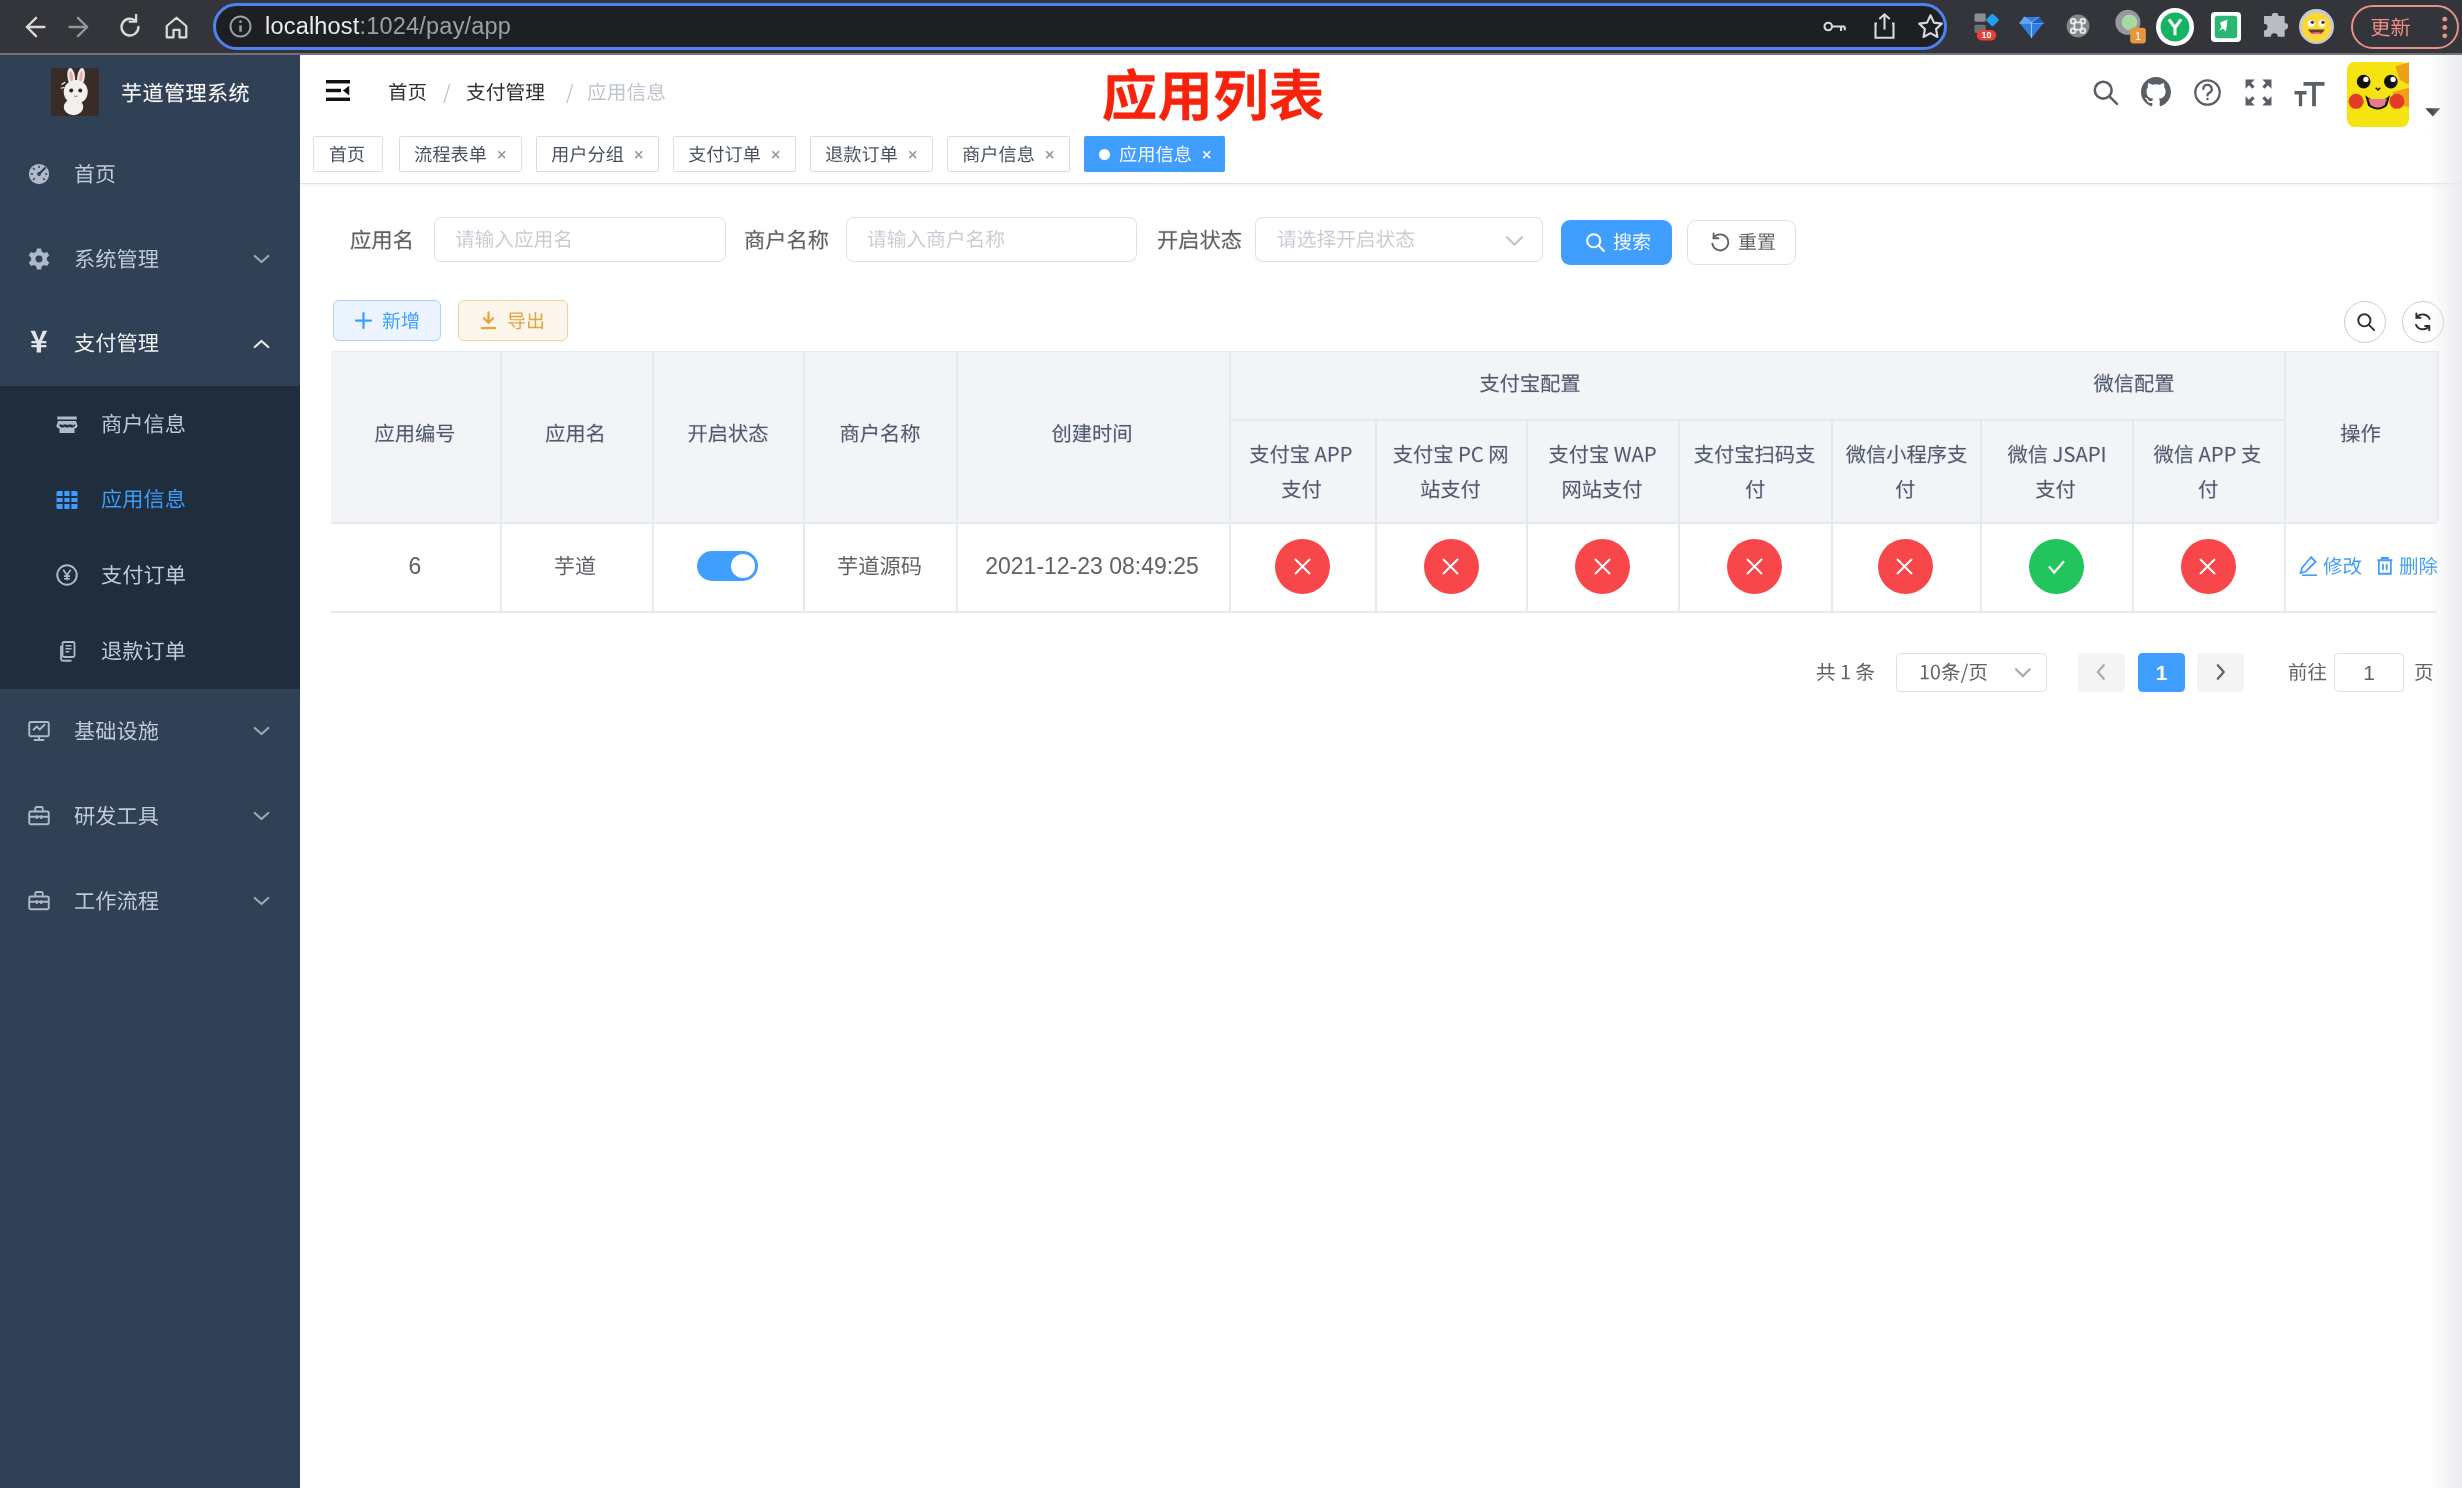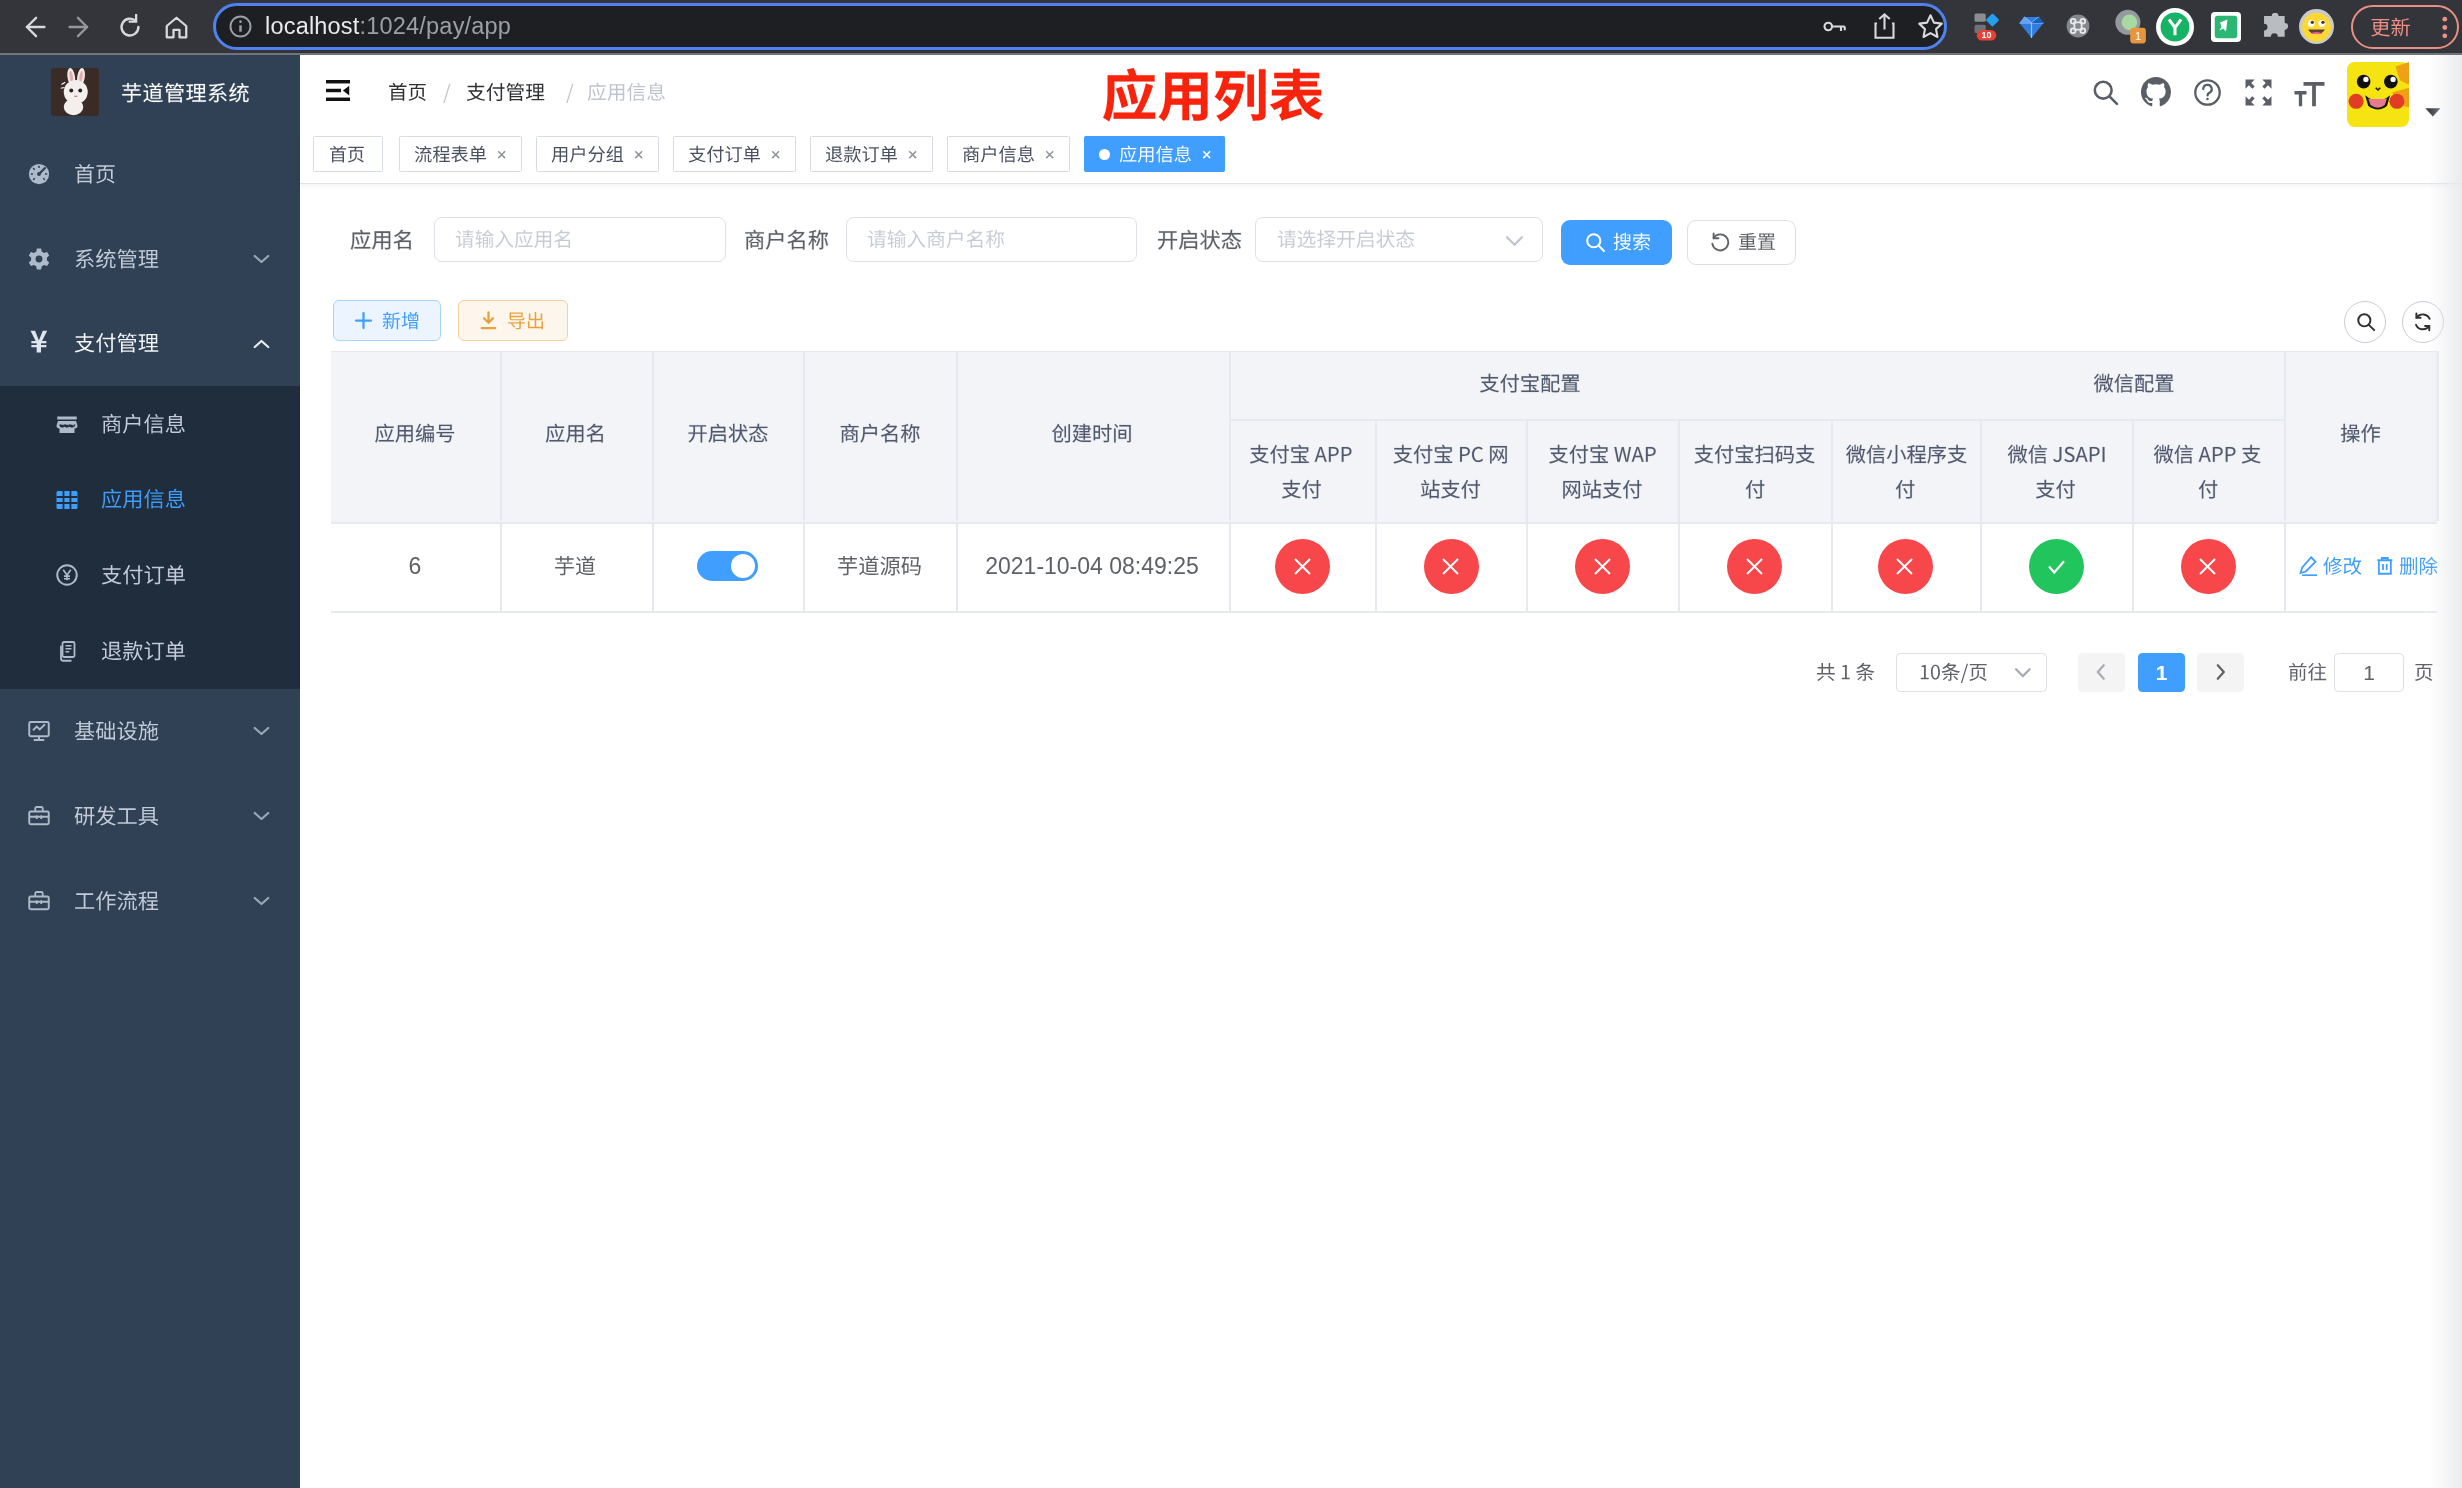--- a/index.html
+++ b/index.html
@@ -981,21 +981,21 @@
     <div style="position:absolute;left:837px;top:555px;">
       <svg width="85" height="26" viewBox="0 0 112 34" style="display:block;overflow:visible">
         <g fill="#5e6266" transform="translate(0,24.6) scale(0.02800,-0.02800)">
           <use href="#g828B" x="0"></use>
           <use href="#g9053" x="1000"></use>
           <use href="#g6E90" x="2000"></use>
           <use href="#g7801" x="3000"></use>
         </g>
       </svg>
     </div>
-    <div style="position:absolute;left:1092px;top:566px;font-size:23px;color:#5e6266;transform:translate(-50%,-50%);white-space:nowrap">2021-10-04 08:49:25</div>
+    <div style="position:absolute;left:1092px;top:566px;font-size:23px;color:#5e6266;transform:translate(-50%,-50%);white-space:nowrap">2021-12-23 08:49:25</div>
     <div style="position:absolute;left:1275px;top:539px;width:55px;height:55px;border-radius:50%;background:#f8474b"></div>
     <svg style="position:absolute;left:1289px;top:553px" width="27" height="27" viewBox="0 0 36 36" stroke="#fff" stroke-width="2.6">
       <path d="M8 8 L28 28 M28 8 L8 28"></path>
     </svg>
     <div style="position:absolute;left:1424px;top:539px;width:55px;height:55px;border-radius:50%;background:#f8474b"></div>
     <svg style="position:absolute;left:1437px;top:553px" width="27" height="27" viewBox="0 0 36 36" stroke="#fff" stroke-width="2.6">
       <path d="M8 8 L28 28 M28 8 L8 28"></path>
     </svg>
     <div style="position:absolute;left:1575px;top:539px;width:55px;height:55px;border-radius:50%;background:#f8474b"></div>
     <svg style="position:absolute;left:1589px;top:553px" width="27" height="27" viewBox="0 0 36 36" stroke="#fff" stroke-width="2.6">

